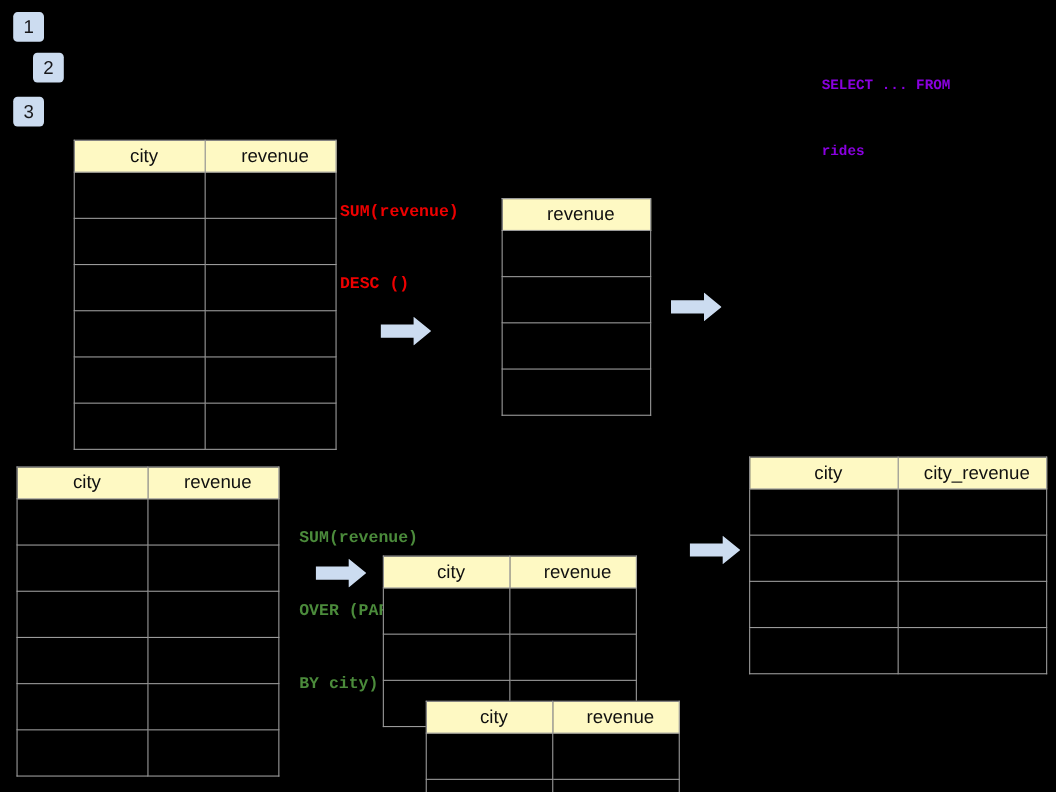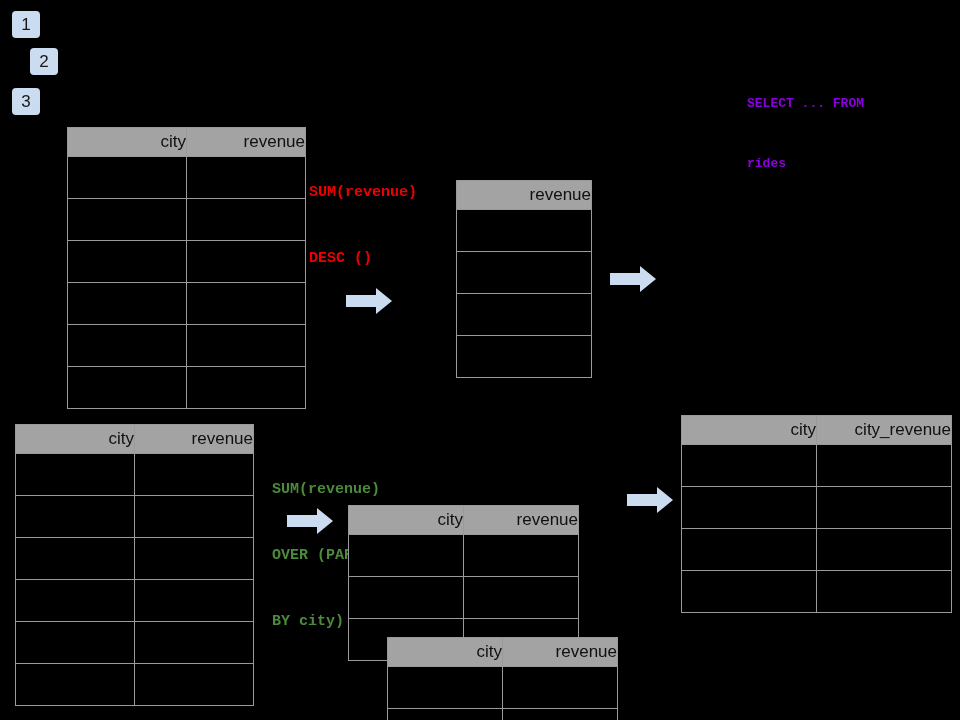--- a/index.html
+++ b/index.html
@@ -73,26 +73,26 @@
     background: #000000;
     table-layout: fixed;
   }
   .tbl td, .tbl th {
     border: 1px solid #9a9a9a;
     padding: 0;
     margin: 0;
     background: #000000;
   }
   .tbl th {
-    background: #a3a3a3;
+    background: #fef9c3;
     color: #101010;
     font-family: "Liberation Sans", sans-serif;
     font-weight: normal;
     font-size: 17px;
-    text-align: right;
+    text-align: center;
     padding: 4px 0 4px 8px;
     height: 26px;
     box-sizing: border-box;
   }
   .tbl td { height: 41px; }
 
   
   .arrow {
     position: absolute;
   }
@@ -108,21 +108,21 @@
   <div class="badge" style="left:12px; top:88px;">3</div>
 
   <div class="code" style="left:84px; top:11px;">
     <div class="code-line purple">SELECT DISTINCT(city),</div>
     <div class="code-line red" style="padding-left:48px;">SUM(revenue) OVER () AS total_revenue,</div>
     <div class="code-line green" style="padding-left:48px;">SUM(revenue) OVER (PARTITION BY city) as city_revenue</div>
     <div class="code-line purple" style="padding-left:24px;">FROM rides</div>
     <div class="code-line purple" style="padding-left:24px;">ORDER by city_revenue DESC;</div>
   </div>
 
-  <div class="snippet" style="left:747px; top:54px;">
+  <div class="snippet" style="left:747px; top:28px;">
     <div>SELECT ... FROM</div>
     <div>rides</div>
   </div>
 
   <div class="annot red" style="left:309px; top:138px;">
     <div>SUM(revenue)</div>
     <div>DESC ()</div>
   </div>
 
   <div class="annot green" style="left:272px; top:435px;">

